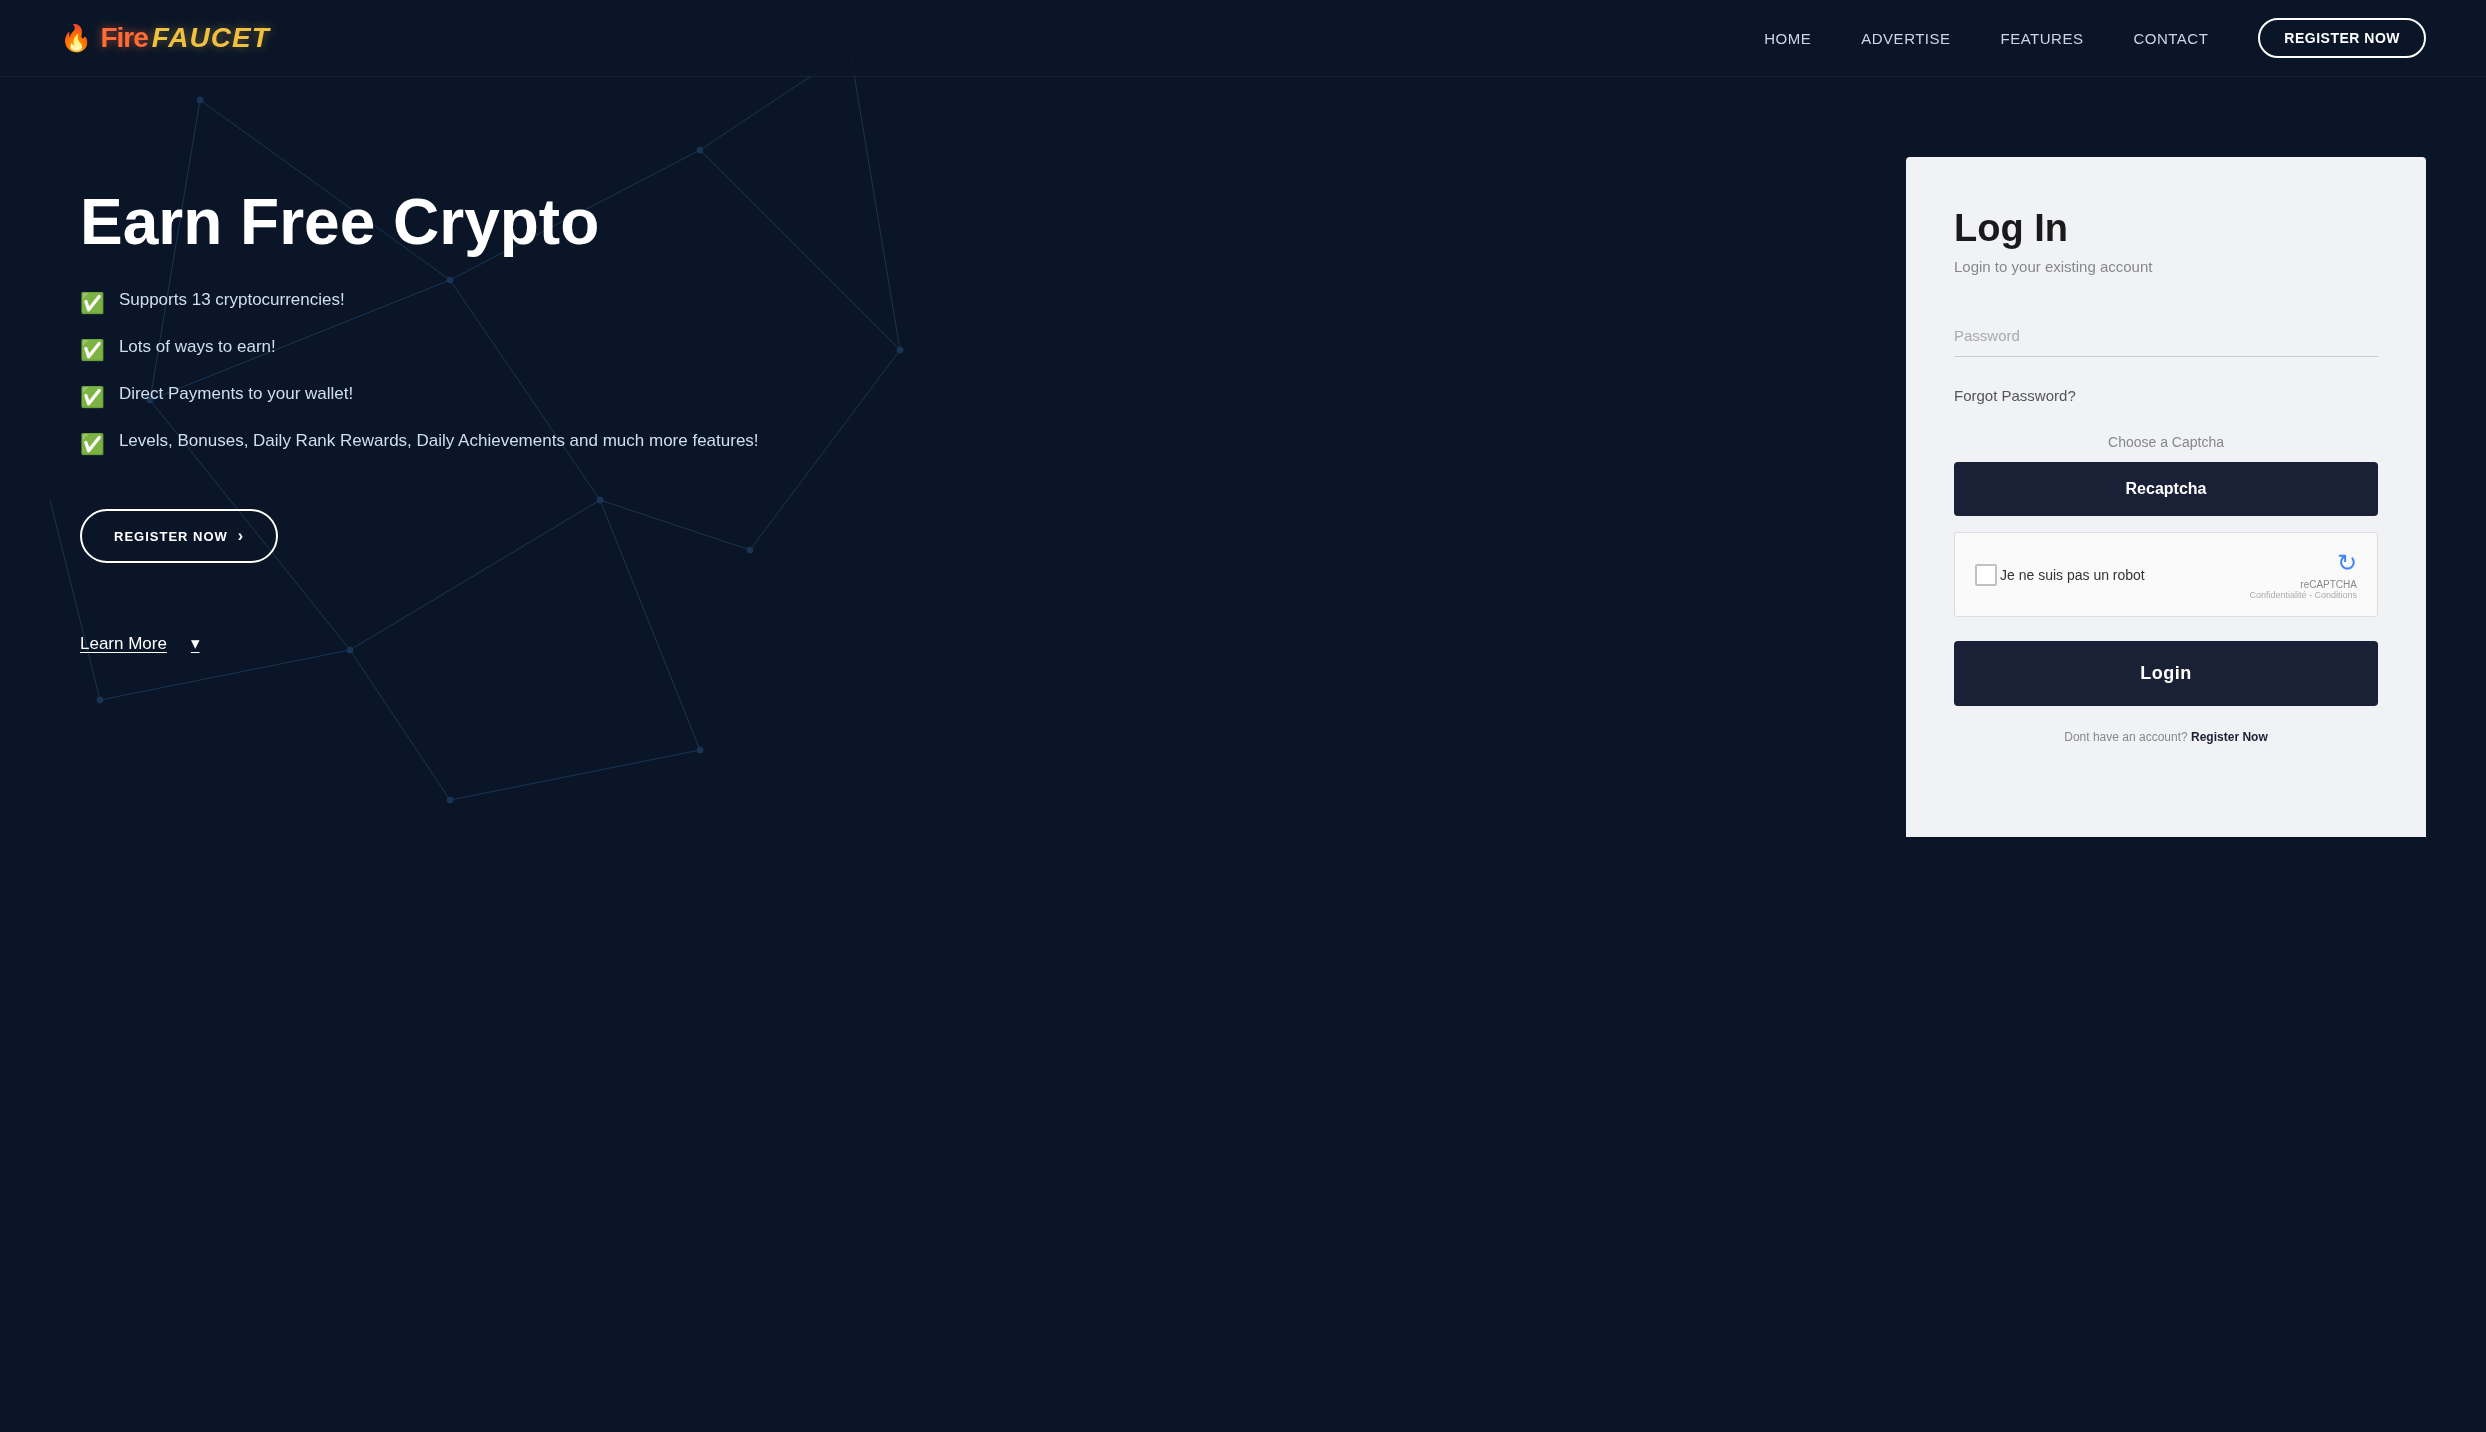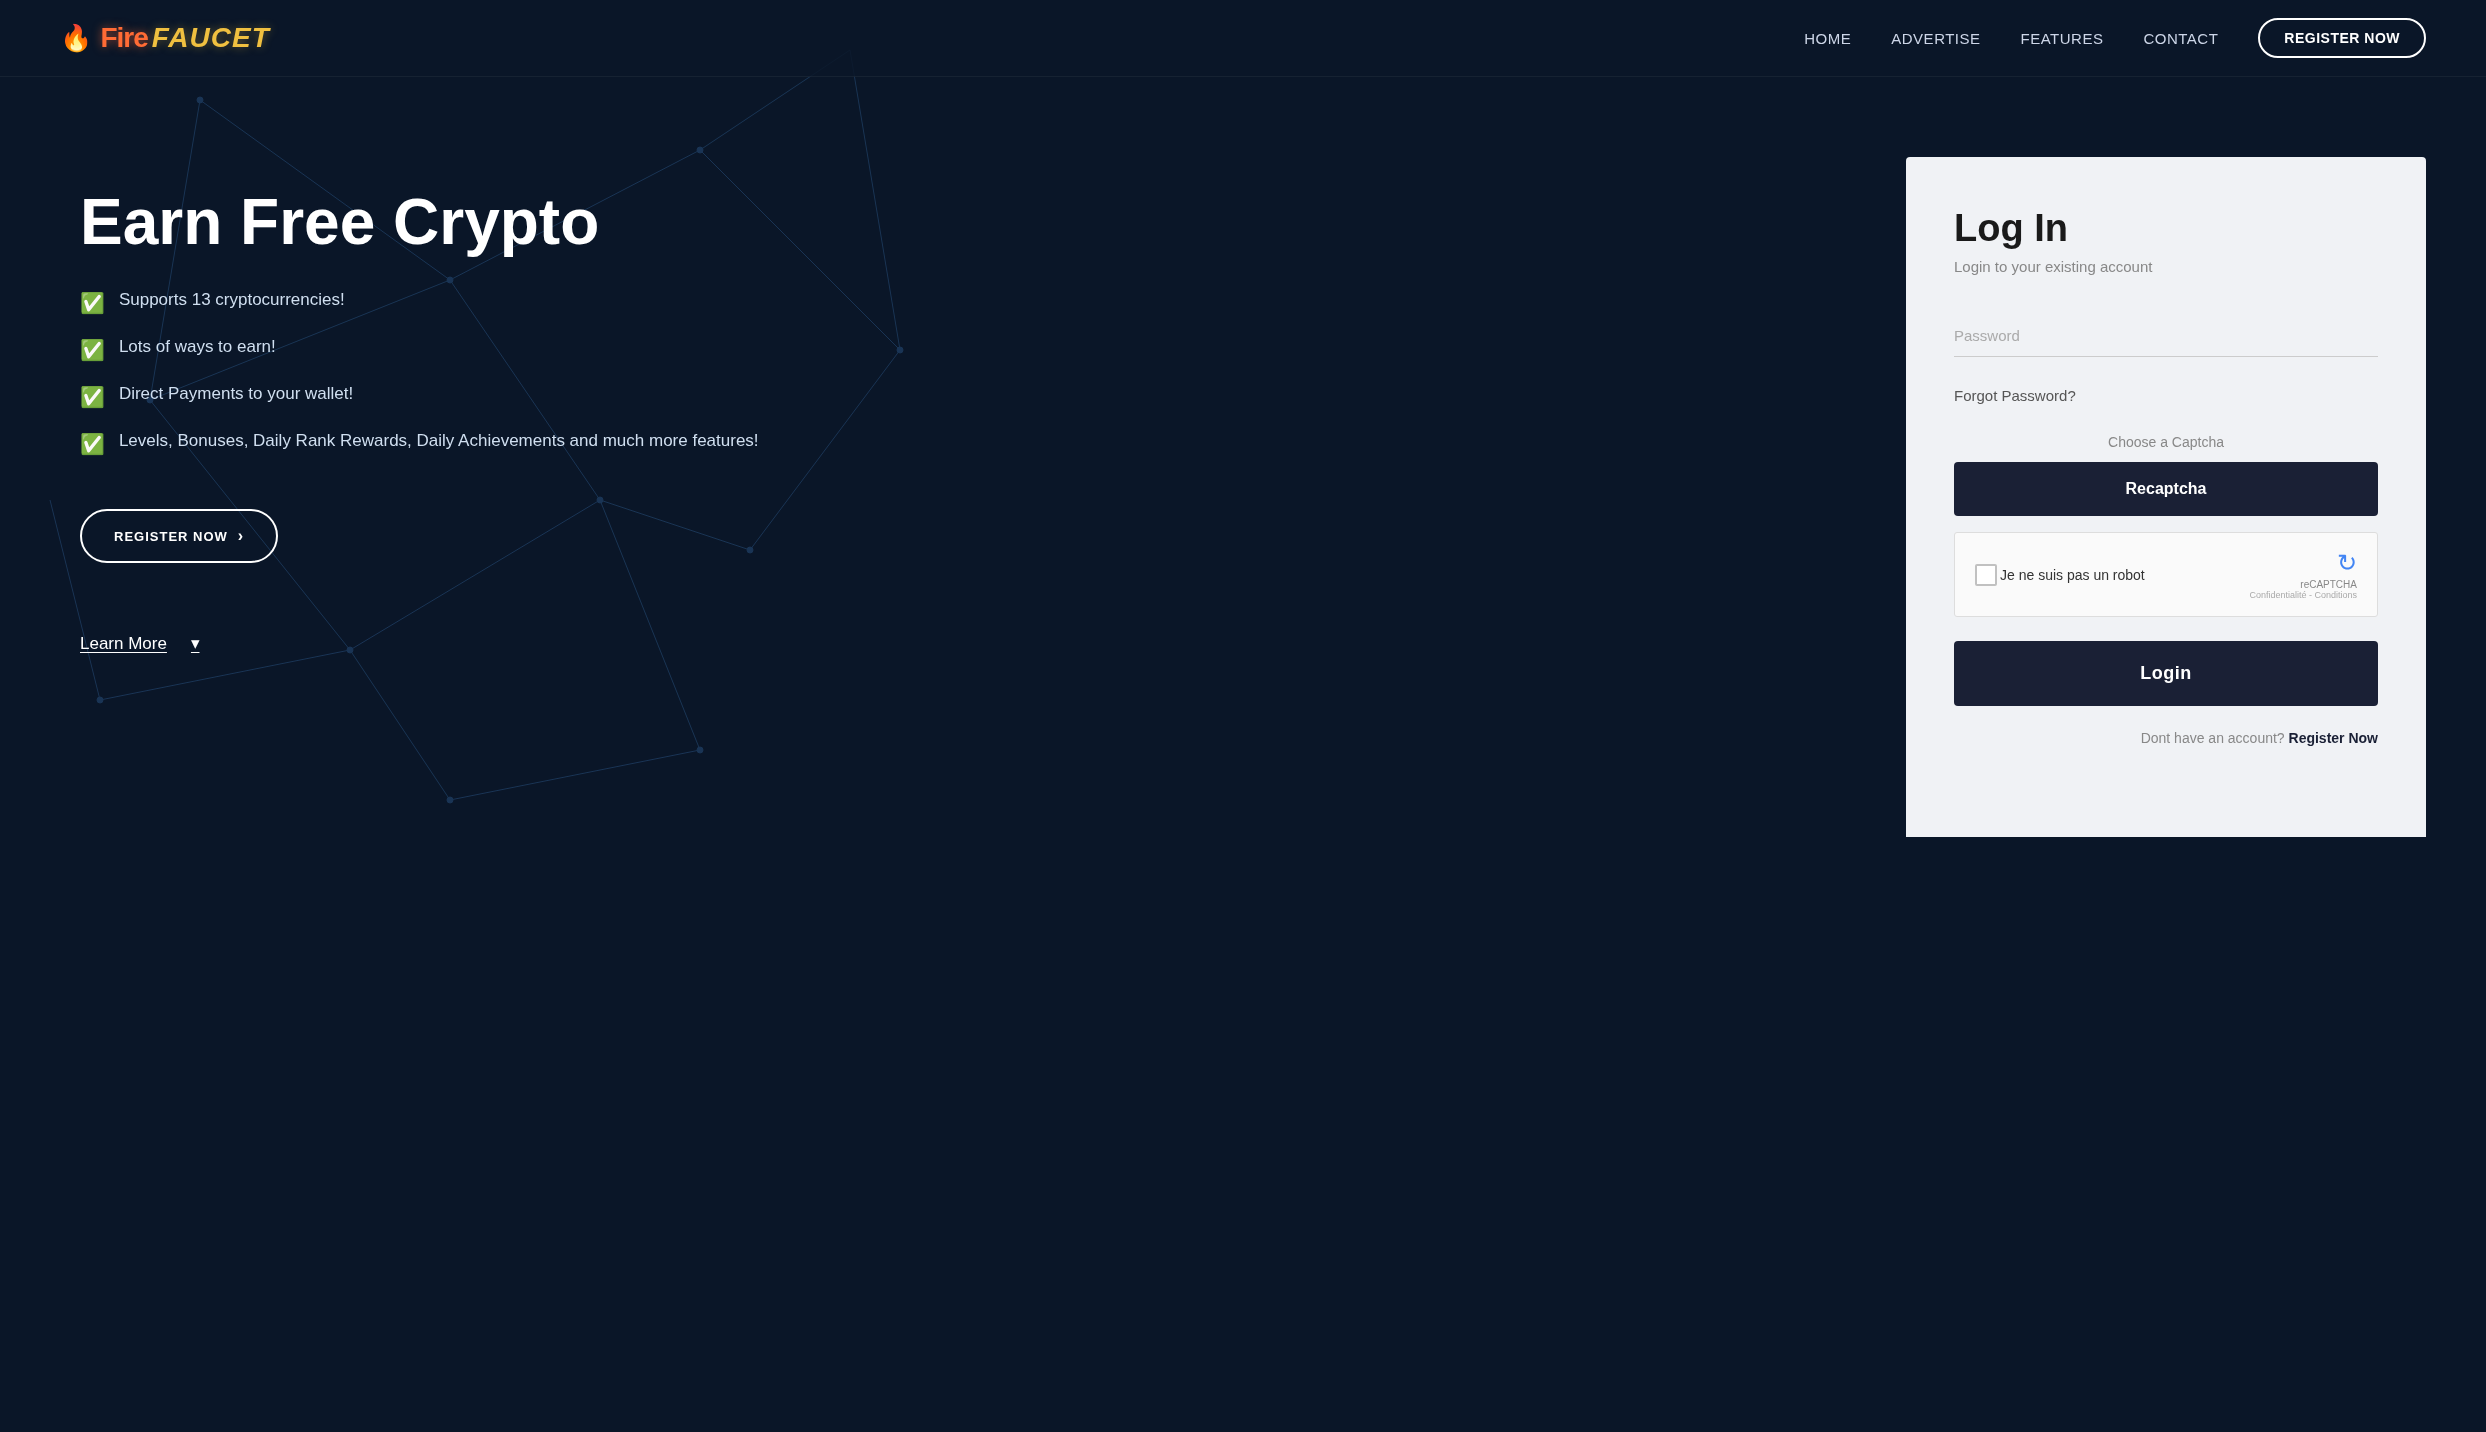--- a/index.html
+++ b/index.html
@@ -47,21 +47,21 @@
     }
 
     .logo-flame {
       font-size: 26px;
       margin-right: 4px;
     }
 
     nav {
       display: flex;
       align-items: center;
-      gap: 40px;
+      gap: 50px;
       justify-content: space-between;
     }
 
     .nav-link {
       color: #cdd6e8;
       text-decoration: none;
       font-size: 15px;
       font-weight: 500;
       letter-spacing: 0.5px;
       cursor: pointer;
@@ -302,22 +302,22 @@
       border-radius: 4px;
       padding: 22px;
       font-size: 18px;
       font-weight: 600;
       cursor: pointer;
       margin-bottom: 24px;
       letter-spacing: 0.5px;
     }
 
     .register-prompt {
-      text-align: right;
-      font-size: 14px;
+      text-align: center;
+      font-size: 12px;
       color: #888;
     }
 
     .register-prompt-link {
       color: #1a2035;
       font-weight: 700;
       cursor: pointer;
       text-decoration: none;
     }
 

